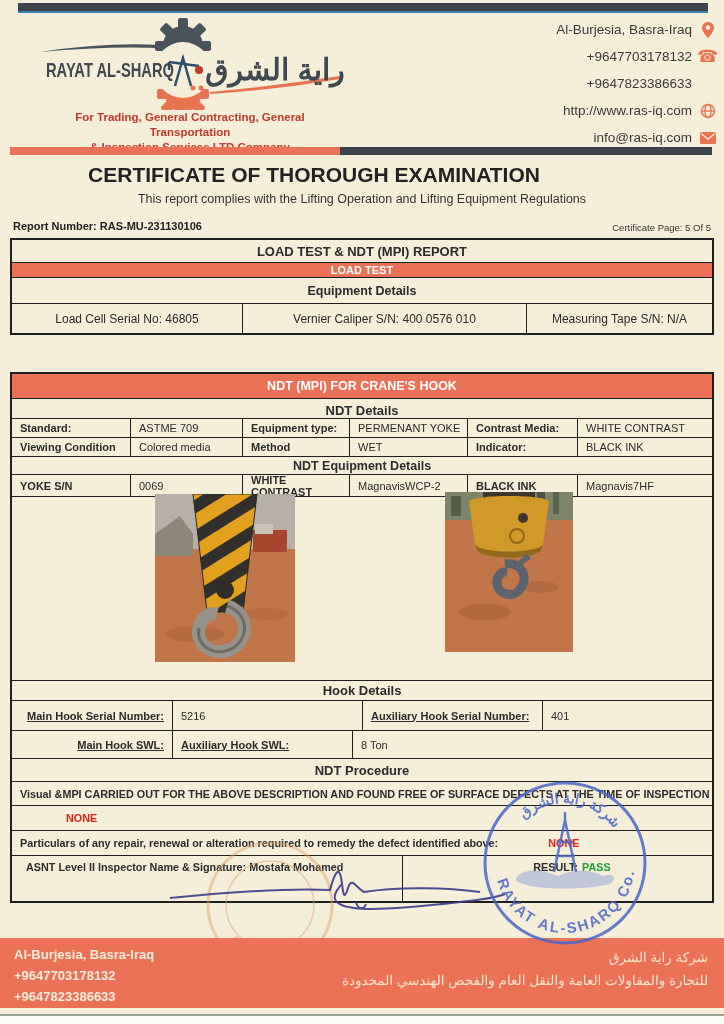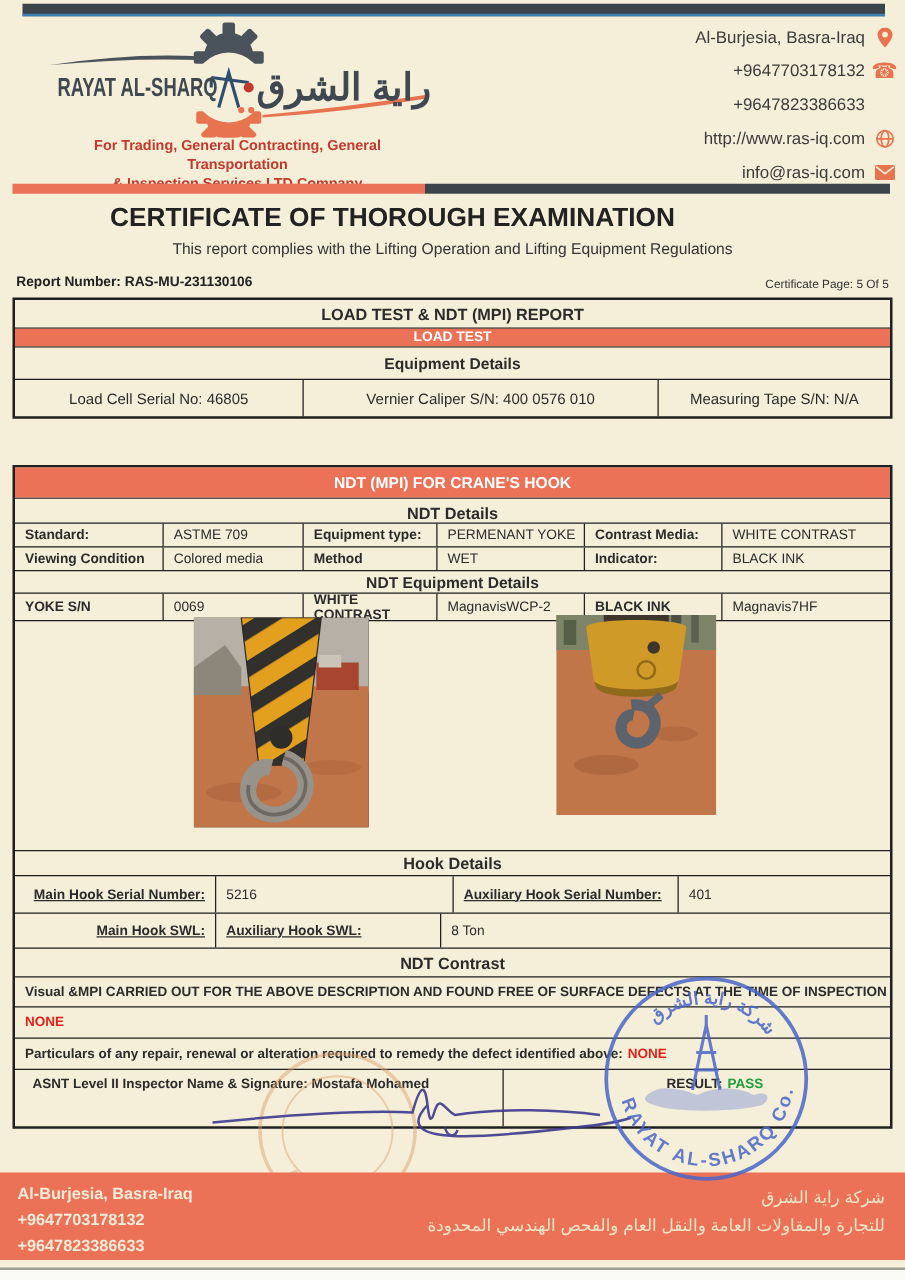--- a/index.html
+++ b/index.html
@@ -27,21 +27,21 @@
   .tr{display:flex;border-top:1px solid #1f1f1f;box-sizing:border-box;}
   .tr:first-child{border-top:none;}
   .td{border-left:1px solid #1f1f1f;box-sizing:border-box;display:flex;align-items:center;
       font-size:11px;overflow:hidden;}
   .td:first-child{border-left:none;}
   .ctr{justify-content:center;text-align:center;}
   .hdr{font-weight:bold;font-size:12.5px;}
   .banner{background:#ec7257;color:#fff;font-weight:bold;justify-content:center;}
   .b{font-weight:bold;}
   .u{text-decoration:underline;}
-  .red{color:#e32119;}
+  .red{color:#e32119;margin-left:46px;}
   .grn{color:#1f9e3d;}
   .pad{padding-left:8px;}
   .rt{justify-content:flex-end;text-align:right;padding-right:8px;}
   .s13{font-size:13px;}
   .proc{font-size:10.8px;font-weight:bold;}
   
   #footer{left:0;top:938px;width:724px;height:70px;background:#ec7257;z-index:4;}
   #footer-left{position:absolute;left:14px;top:6px;color:#f7ecd9;font-size:13px;font-weight:600;line-height:21px;}
   #footer-right{position:absolute;right:16px;top:8px;color:#f3e6c8;font-size:13.5px;text-align:right;line-height:23px;}
   #bottomline{left:0;top:1014px;width:724px;height:2px;background:#9aa08f;}
@@ -208,21 +208,21 @@
       <div class="td pad" style="width:190px;">5216</div>
       <div class="td b u pad" style="width:180px;">Auxiliary Hook Serial Number:</div>
       <div class="td pad" style="flex:1;">401</div>
     </div>
     <div class="tr" style="height:28px;">
       <div class="td b u rt" style="width:160px;">Main Hook SWL:</div>
       <div class="td b u pad" style="width:180px;">Auxiliary Hook SWL:</div>
       <div class="td pad" style="flex:1;">8 Ton</div>
     </div>
     <div class="tr" style="height:23px;">
-      <div class="td ctr hdr" style="flex:1;font-size:13px;">NDT Contrast</div>
+      <div class="td ctr hdr" style="flex:1;font-size:13px;">NDT Procedure</div>
     </div>
     <div class="tr" style="height:24px;">
       <div class="td proc pad" style="flex:1;">Visual &amp;MPI CARRIED OUT FOR THE ABOVE DESCRIPTION AND FOUND FREE OF SURFACE DEFECTS AT THE TIME OF INSPECTION</div>
     </div>
     <div class="tr" style="height:25px;">
       <div class="td proc pad" style="flex:1;gap:4px;">
         <span class="red">NONE</span>
       </div>
     </div>
     <div class="tr" style="height:25px;">

